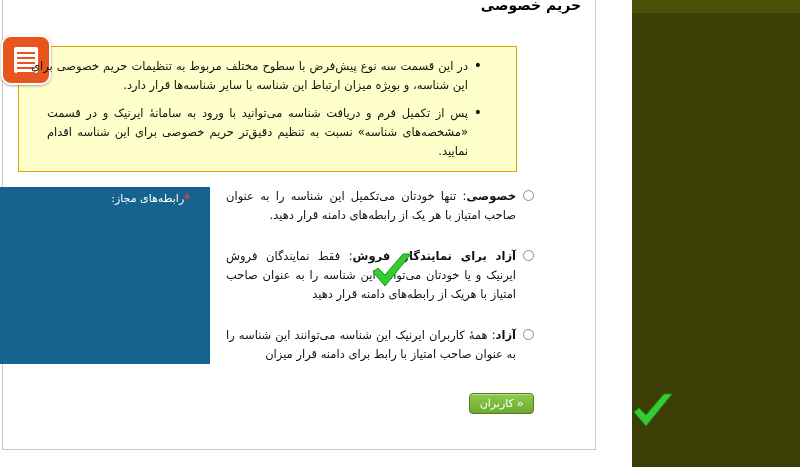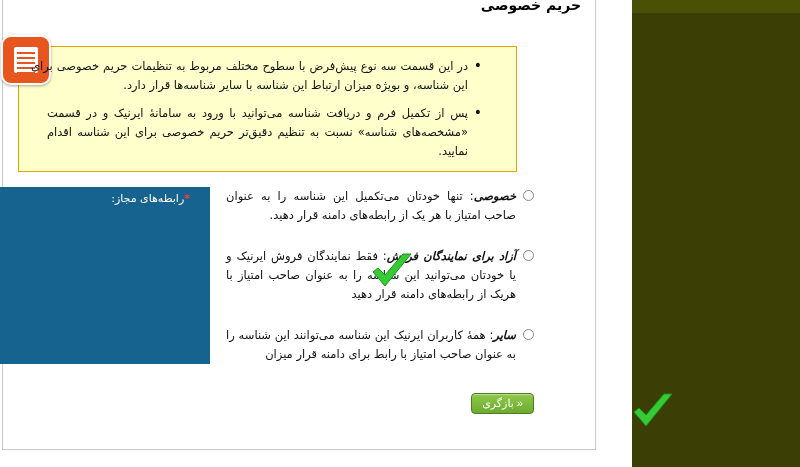--- a/index.html
+++ b/index.html
@@ -137,21 +137,21 @@
     position: absolute;
     top: 3px;
     right: 0;
     width: 11px;
     height: 11px;
     border: 1px solid #8a8a8a;
     border-radius: 50%;
     background: #ffffff;
     box-sizing: border-box;
   }
-  .option-row b { font-weight: bold; font-style: italic; }
+  .option-row b { font-weight: bold; }
   
   #relations-box {
     position: absolute;
     top: 198px;
     right: 385px;
     width: 218px;
     height: 177px;
     background: #16638f;
     box-sizing: border-box;
     direction: rtl;
@@ -225,32 +225,32 @@
       <b>خصوصی</b><span>: تنها خودتان می‌تکمیل این شناسه را به عنوان صاحب امتیاز با هر یک از رابطه‌های دامنه قرار دهید.</span>
     </div>
 
     <div class="option-row">
       <span class="radio"></span>
       <b>آزاد برای نمایندگان فروش</b><span>: فقط نمایندگان فروش ایرنیک و یا خودتان می‌توانید این شناسه را به عنوان صاحب امتیاز با هریک از رابطه‌های دامنه قرار دهید</span>
     </div>
 
     <div class="option-row">
       <span class="radio"></span>
-      <b>سایر</b><span>: همهٔ کاربران ایرنیک این شناسه می‌توانند این شناسه را به عنوان صاحب امتیاز با رابط برای دامنه قرار میزان</span>
+      <b>آزاد</b><span>: همهٔ کاربران ایرنیک این شناسه می‌توانند این شناسه را به عنوان صاحب امتیاز با رابط برای دامنه قرار میزان</span>
     </div>
 
   </div>
 
   <div id="relations-box">
     <div id="relations-label">
       <span class="req">*</span><span>رابطه‌های مجاز:</span>
     </div>
   </div>
 
-  <button id="back-button">« بازگری</button>
+  <button id="back-button">« کاربران</button>
 
 </div>
 
 <svg class="check-mark" id="check-1" width="46" height="46" viewBox="0 0 46 46">
   <path d="M4 20 L16 34 L42 2 L34 2 L16 23 L9 16 Z" fill="#33cc33" stroke="#1e8f1e" stroke-width="1"></path>
 </svg>
 <svg class="check-mark" id="check-2" width="46" height="46" viewBox="0 0 46 46">
   <path d="M4 20 L16 34 L42 2 L34 2 L16 23 L9 16 Z" fill="#33cc33" stroke="#1e8f1e" stroke-width="1"></path>
 </svg>
 

